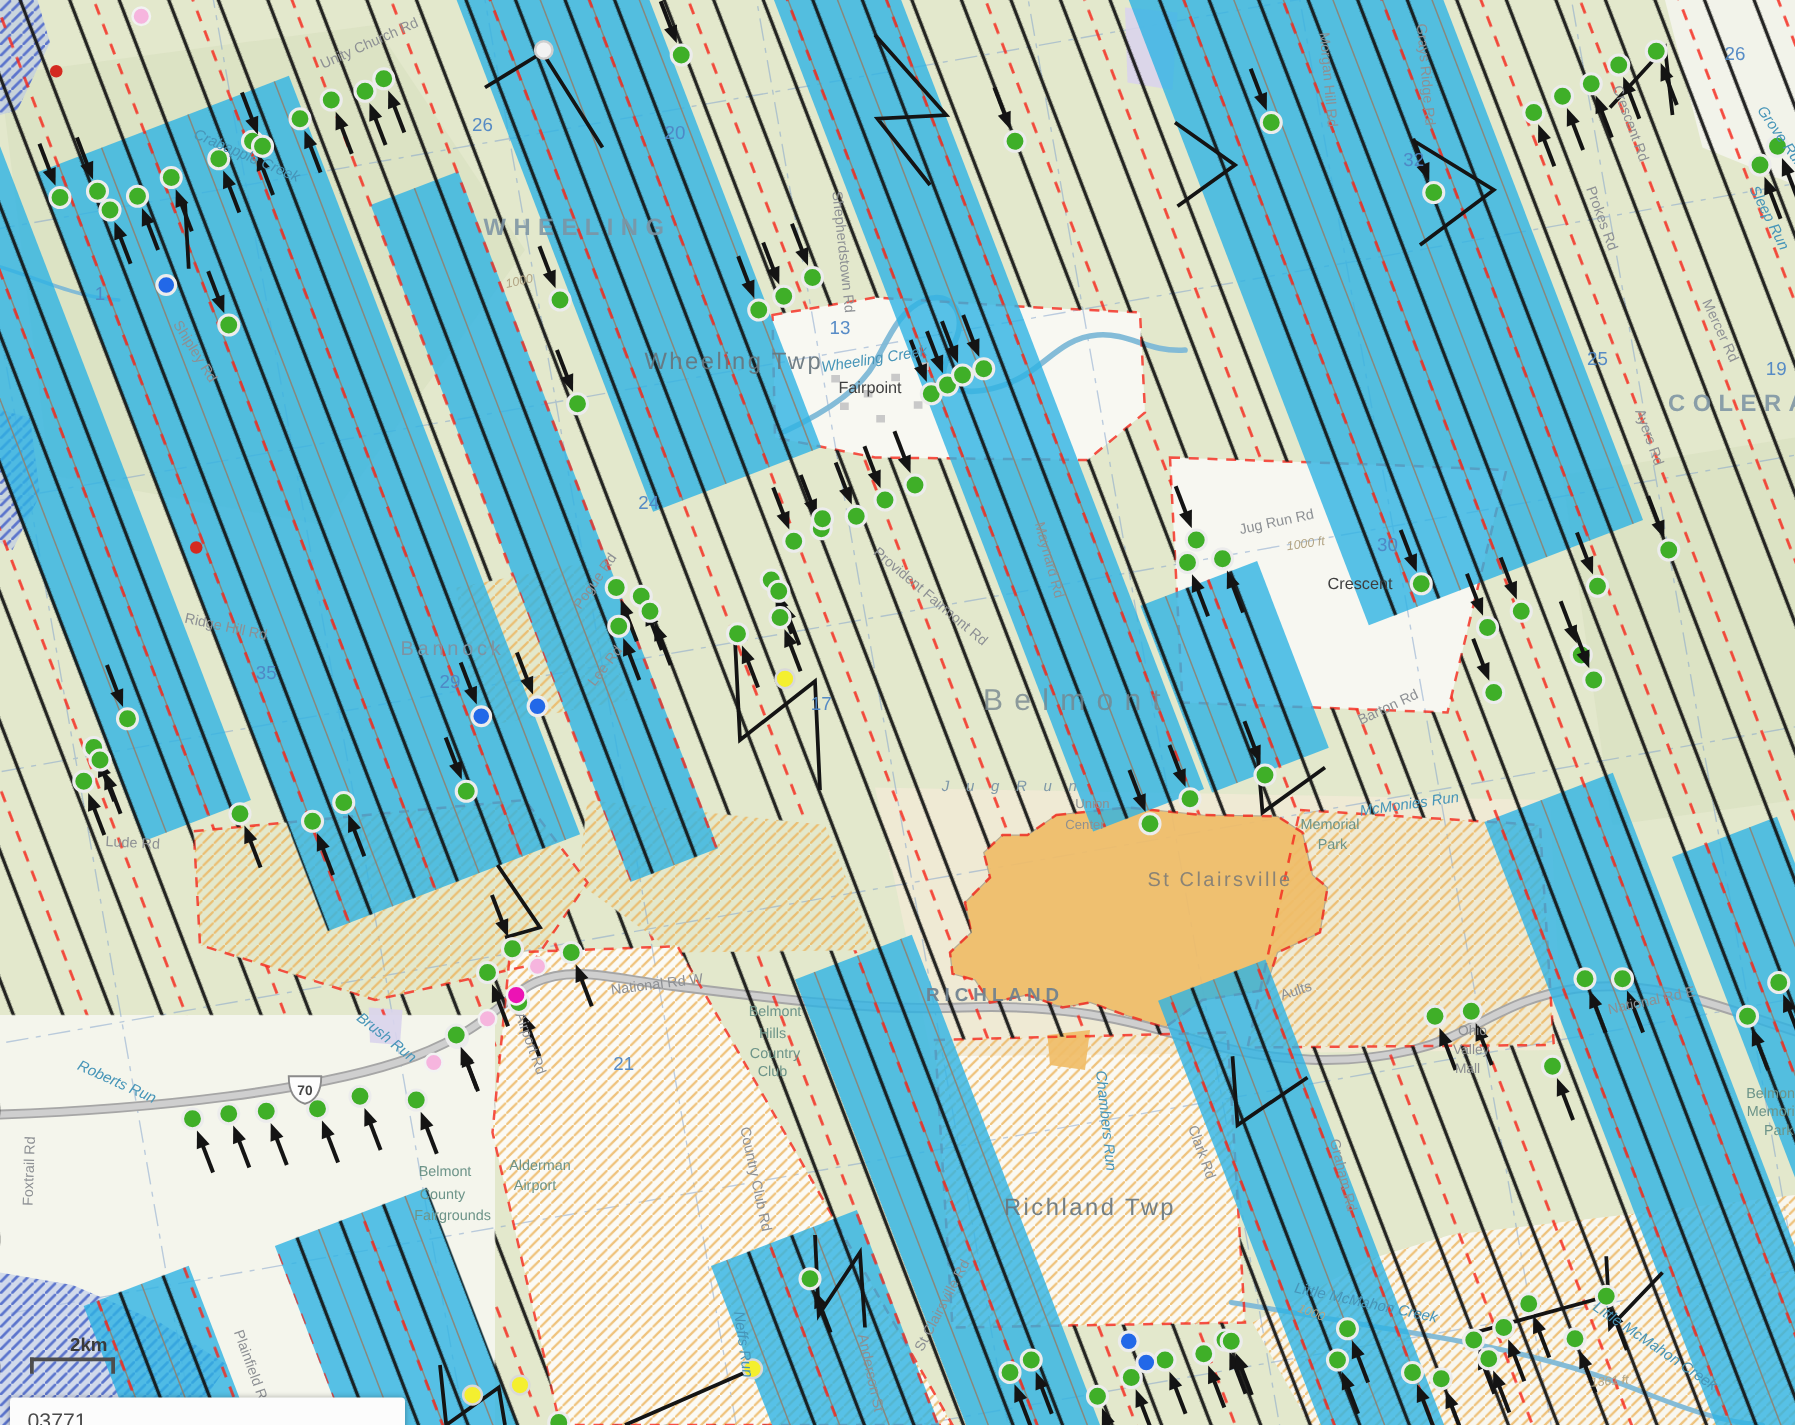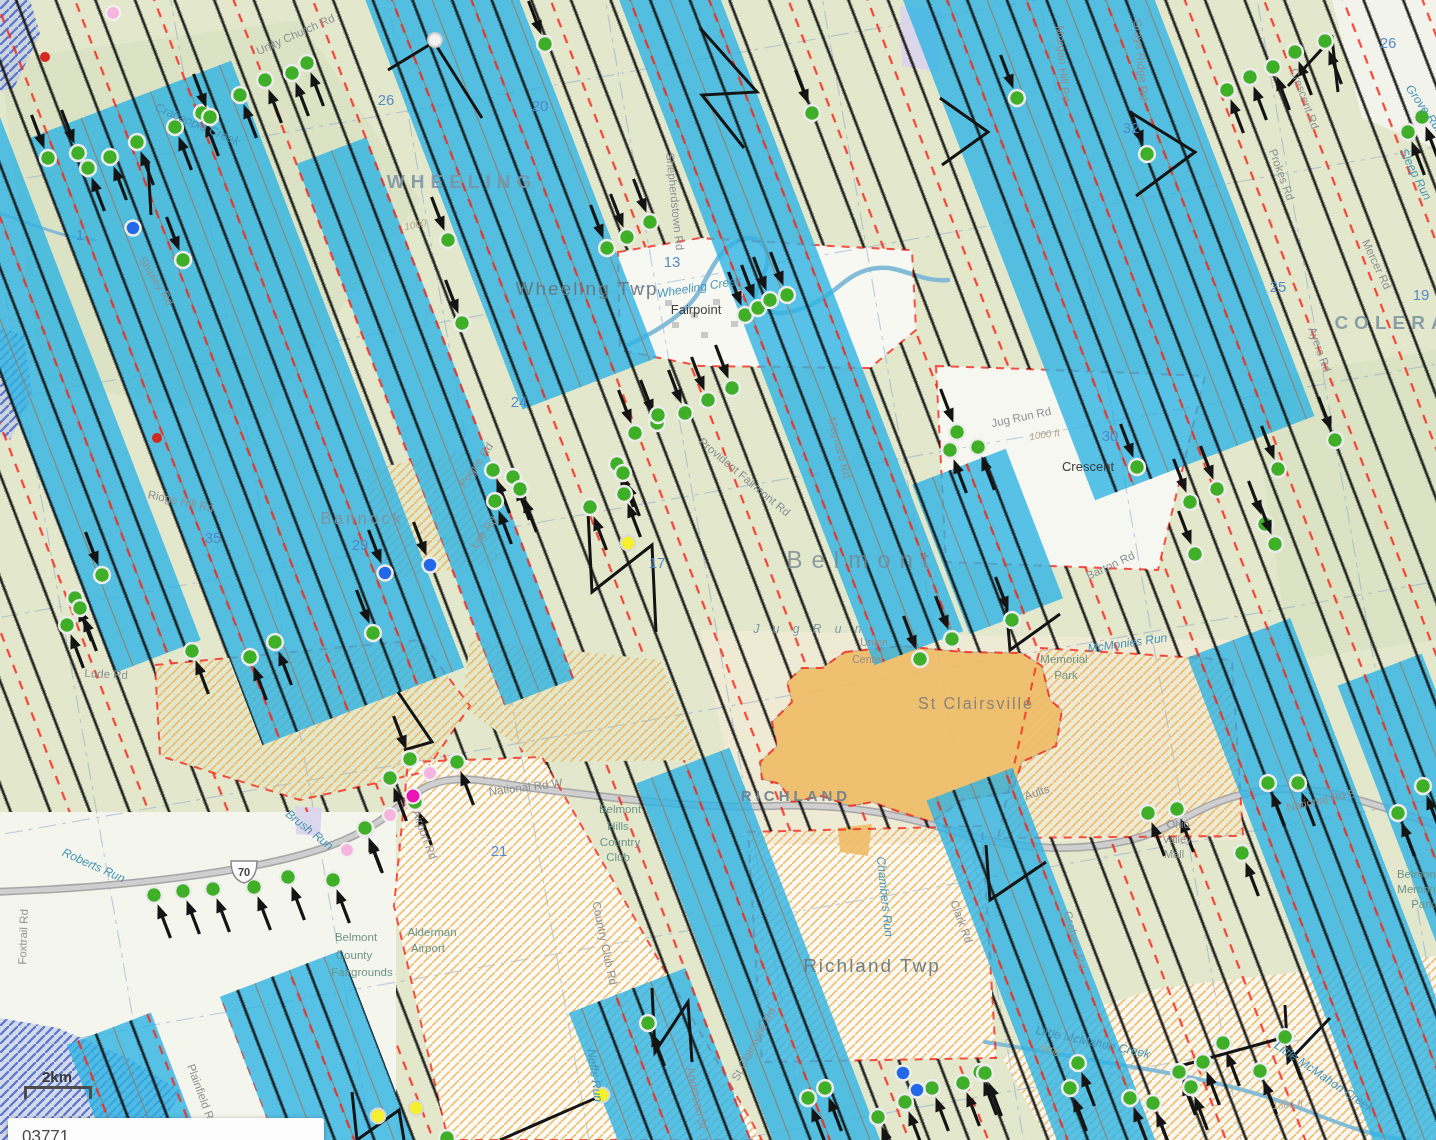--- a/index.html
+++ b/index.html
@@ -16,21 +16,21 @@
   .smallgray{font-size:10.5px;fill:#8f8f8f;}
   .poi{font-size:11.5px;fill:#6d9489;}
   .mall{font-size:11px;fill:#8b8e91;}
   .road{font-size:11.5px;fill:#8d9094;}
   .water{font-size:12px;fill:#4795b8;font-style:italic;}
   .waterls{font-size:12px;fill:#7e98a8;letter-spacing:5px;font-style:italic;}
   .contour{font-size:10px;fill:#b3a585;font-style:italic;}
   .secnum{font-size:15px;fill:#4f86c4;opacity:.95;}
   .shield{font-size:11px;fill:#444;font-weight:bold;}
   #scalebar{position:absolute;left:20px;top:1068px;z-index:5;}
-  #scalebar .sb-label{font-size:15px;font-weight:bold;color:#3a3a3a;margin-left:22px;}
+  #scalebar .sb-label{font-size:15px;font-weight:bold;color:#3a3a3a;margin-left:36px;}
   #scalebar .sb-bar{width:62px;height:10px;border-top:3px solid #4d4d4d;border-right:3px solid #4d4d4d;border-left:3px solid #4d4d4d;margin-top:1px;margin-left:4px;}
   #infobox{position:absolute;left:8px;top:1118px;width:302px;height:40px;background:#fcfcfc;border-radius:3px;box-shadow:0 1px 5px rgba(0,0,0,.35);color:#4a4a4a;font-size:17px;padding:9px 0 0 14px;z-index:6;}
 </style>
 </head>
 <body>
 
 <div id="stage">
   <svg id="map-svg" width="1436" height="1140" viewBox="0 0 1436 1140">
       <defs>
         <pattern id="orangeHatch" width="9" height="9" patternUnits="userSpaceOnUse">

